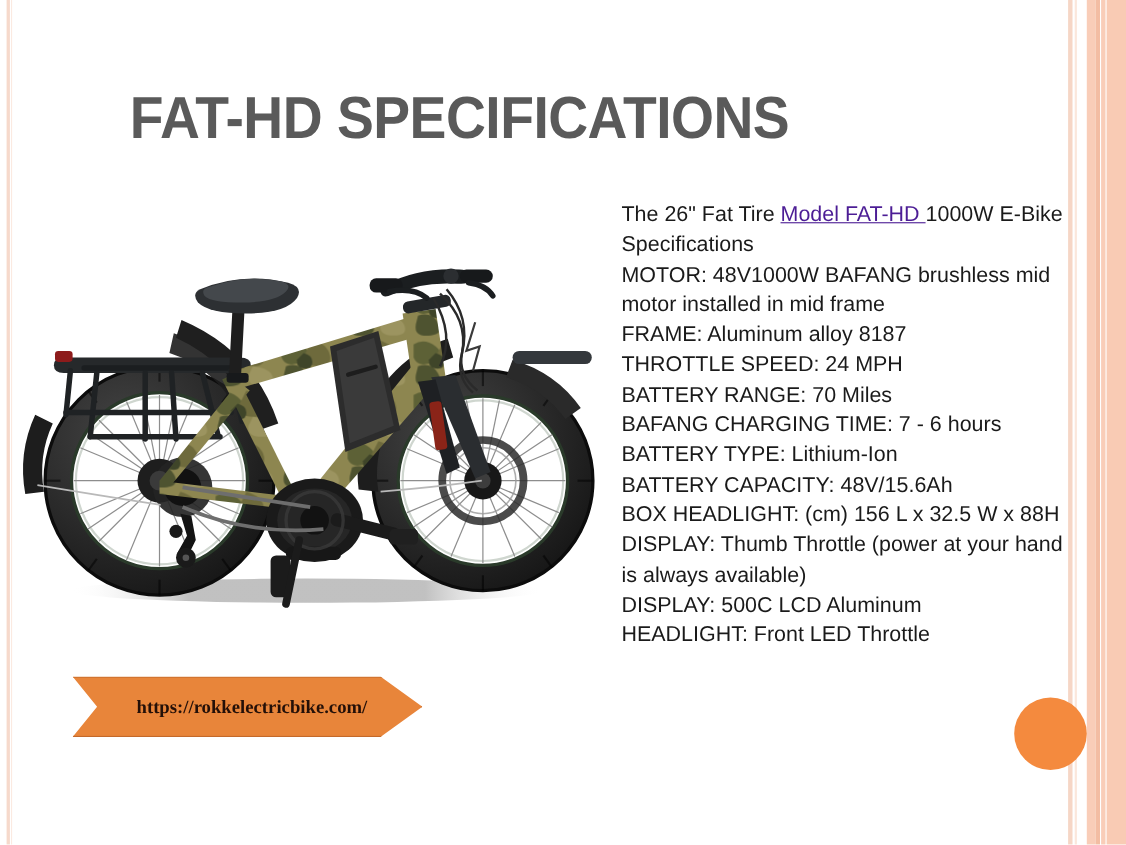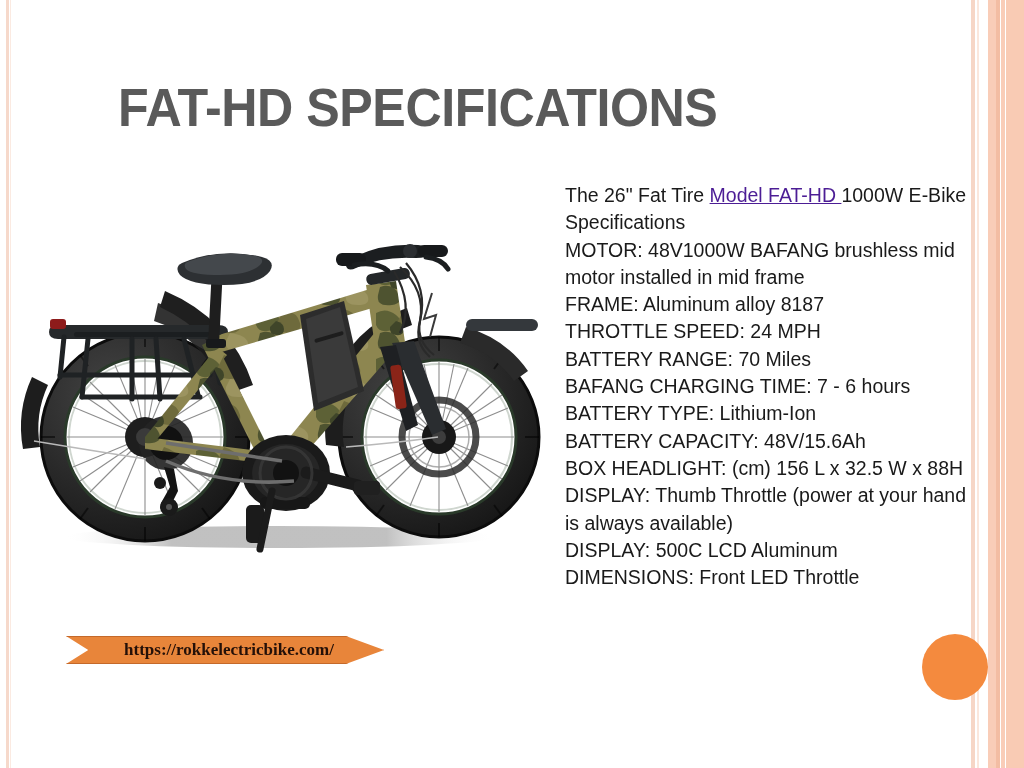--- a/index.html
+++ b/index.html
@@ -75,23 +75,23 @@
     width: 66px;
     height: 66px;
     border-radius: 50%;
     background: #f48a3e;
   }
 
   
   .url-banner {
     position: absolute;
     left: 66px;
-    top: 636px;
+    top: 615px;
     width: 318px;
-    height: 28px;
+    height: 55px;
   }
   .url-banner .shape {
     position: absolute;
     inset: 0;
     background: #e8853a;
     border: 1px solid #c4692a;
     box-sizing: border-box;
     -webkit-clip-path: polygon(0 0, 88% 0, 100% 50%, 88% 100%, 0 100%, 7% 50%);
     clip-path: polygon(0 0, 88% 0, 100% 50%, 88% 100%, 0 100%, 7% 50%);
   }
@@ -345,21 +345,21 @@
     <span class="lbl">MOTOR:</span><span> 48V1000W BAFANG brushless mid motor installed in mid frame</span><br>
     <span class="lbl">FRAME:</span><span> Aluminum alloy 8187</span><br>
     <span class="lbl">THROTTLE SPEED:</span><span> 24 MPH</span><br>
     <span class="lbl">BATTERY RANGE:</span><span> 70 Miles</span><br>
     <span class="lbl">BAFANG CHARGING TIME:</span><span> 7 - 6 hours</span><br>
     <span class="lbl">BATTERY TYPE:</span><span> Lithium-Ion</span><br>
     <span class="lbl">BATTERY CAPACITY:</span><span> 48V/15.6Ah</span><br>
     <span class="lbl">BOX HEADLIGHT:</span><span>  (cm) 156 L x 32.5 W x 88H</span><br>
     <span class="lbl">DISPLAY:</span><span> Thumb Throttle (power at your hand is always available)</span><br>
     <span class="lbl">DISPLAY:</span><span> 500C LCD Aluminum</span><br>
-    <span class="lbl">DIMENSIONS:</span><span>  Front LED Throttle</span>
+    <span class="lbl">HEADLIGHT:</span><span>  Front LED Throttle</span>
   </div>
 
   <div class="orange-circle"></div>
 
   <div class="url-banner">
     <div class="shape"></div>
     <div class="url-text">https://rokkelectricbike.com/</div>
   </div>
 
 </div>

